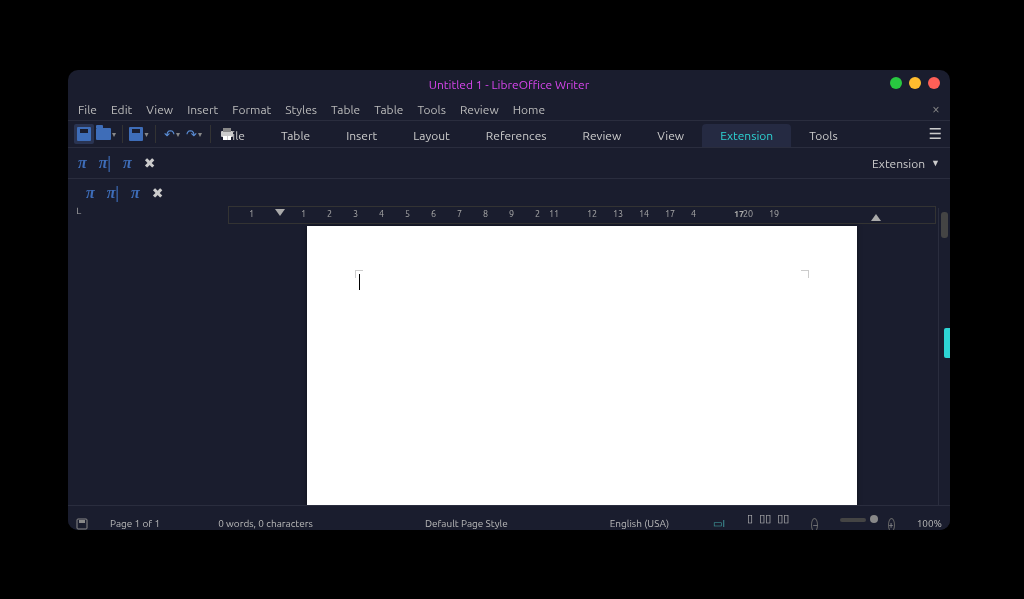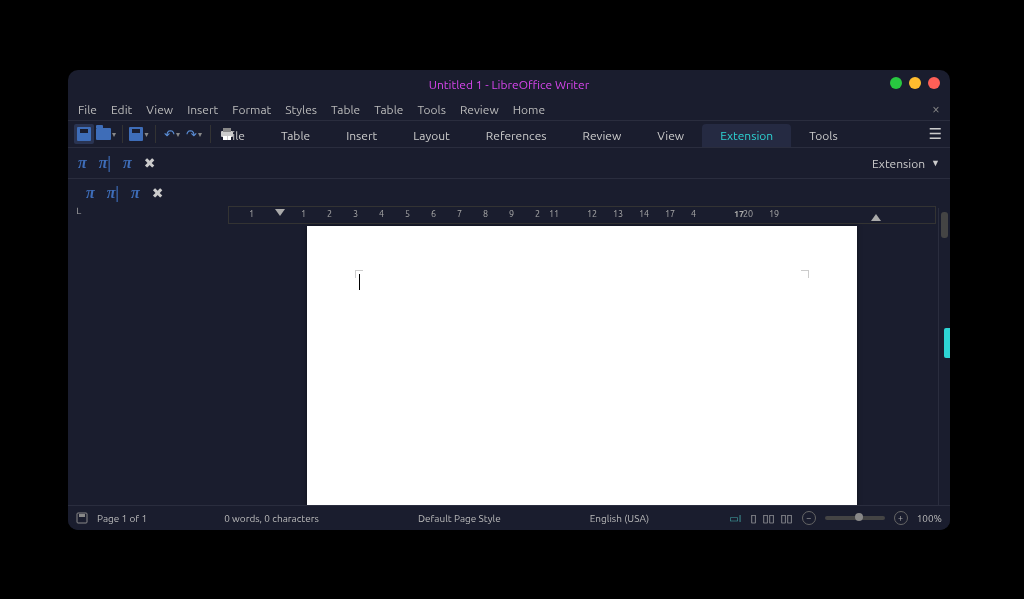--- a/index.html
+++ b/index.html
@@ -96,22 +96,22 @@
   .scrollbar .thumb {
     position:absolute; top: 4px; left:2px; right:2px; height: 26px; background:#444; border-radius:3px;
   }
   .scrollbar .handle {
     position:absolute; top: 120px; right:-2px; width:8px; height:30px; background:#2dd4d4;
     border-radius: 2px 0 0 2px;
   }
   
   .statusbar {
     height: 18px; background: #1a1d2e; border-top: 1px solid #2a2d3e;
-    display: flex; align-items: center; font-size: 10px; color: #bbb;
-    padding: 12px 8px; gap: 9px;
+    display: flex; font-size: 10px; color: #bbb;
+    padding: 12px 8px; gap: 22px;
   }
   .statusbar .cell { white-space: nowrap; }
   .statusbar .spacer { flex: 1; }
   .status-icons { display:flex; gap:6px; align-items:center; font-size:11px; }
   .zoom-slider {
     width: 60px; height: 4px; background: #444; position: relative; border-radius: 2px;
   }
   .zoom-slider .knob { position:absolute; left:30px; top:-3px; width:8px; height:8px;
     background:#888; border-radius:50%; }
   .zoom-btn { width:14px; height:14px; border:1px solid #666; border-radius:50%;
@@ -255,21 +255,21 @@
   </div>
 
   <div class="statusbar">
     <span>
       <svg width="12" height="12" viewBox="0 0 12 12">
           <rect x="1" y="1" width="10" height="10" rx="1" fill="none" stroke="#888"></rect>
           <rect x="3" y="2" width="6" height="3" fill="#888"></rect>
         </svg>
     </span>
     <span class="cell">Page 1 of 1</span>
-    <span class="cell" style="margin-left:68px;">0 words, 0 characters</span>
+    <span class="cell" style="margin-left:36px;">0 words, 0 characters</span>
     <span class="cell" style="margin-left:90px;">Default Page Style</span>
     <span class="cell" style="margin-left:80px;">English (USA)</span>
     <span class="spacer"></span>
     <span style="color:#4aa;">▭I</span>
     <span class="status-icons">
       <span>▯</span>
       <span>▯▯</span>
       <span>▯▯</span>
     </span>
     <span class="zoom-btn">−</span>

